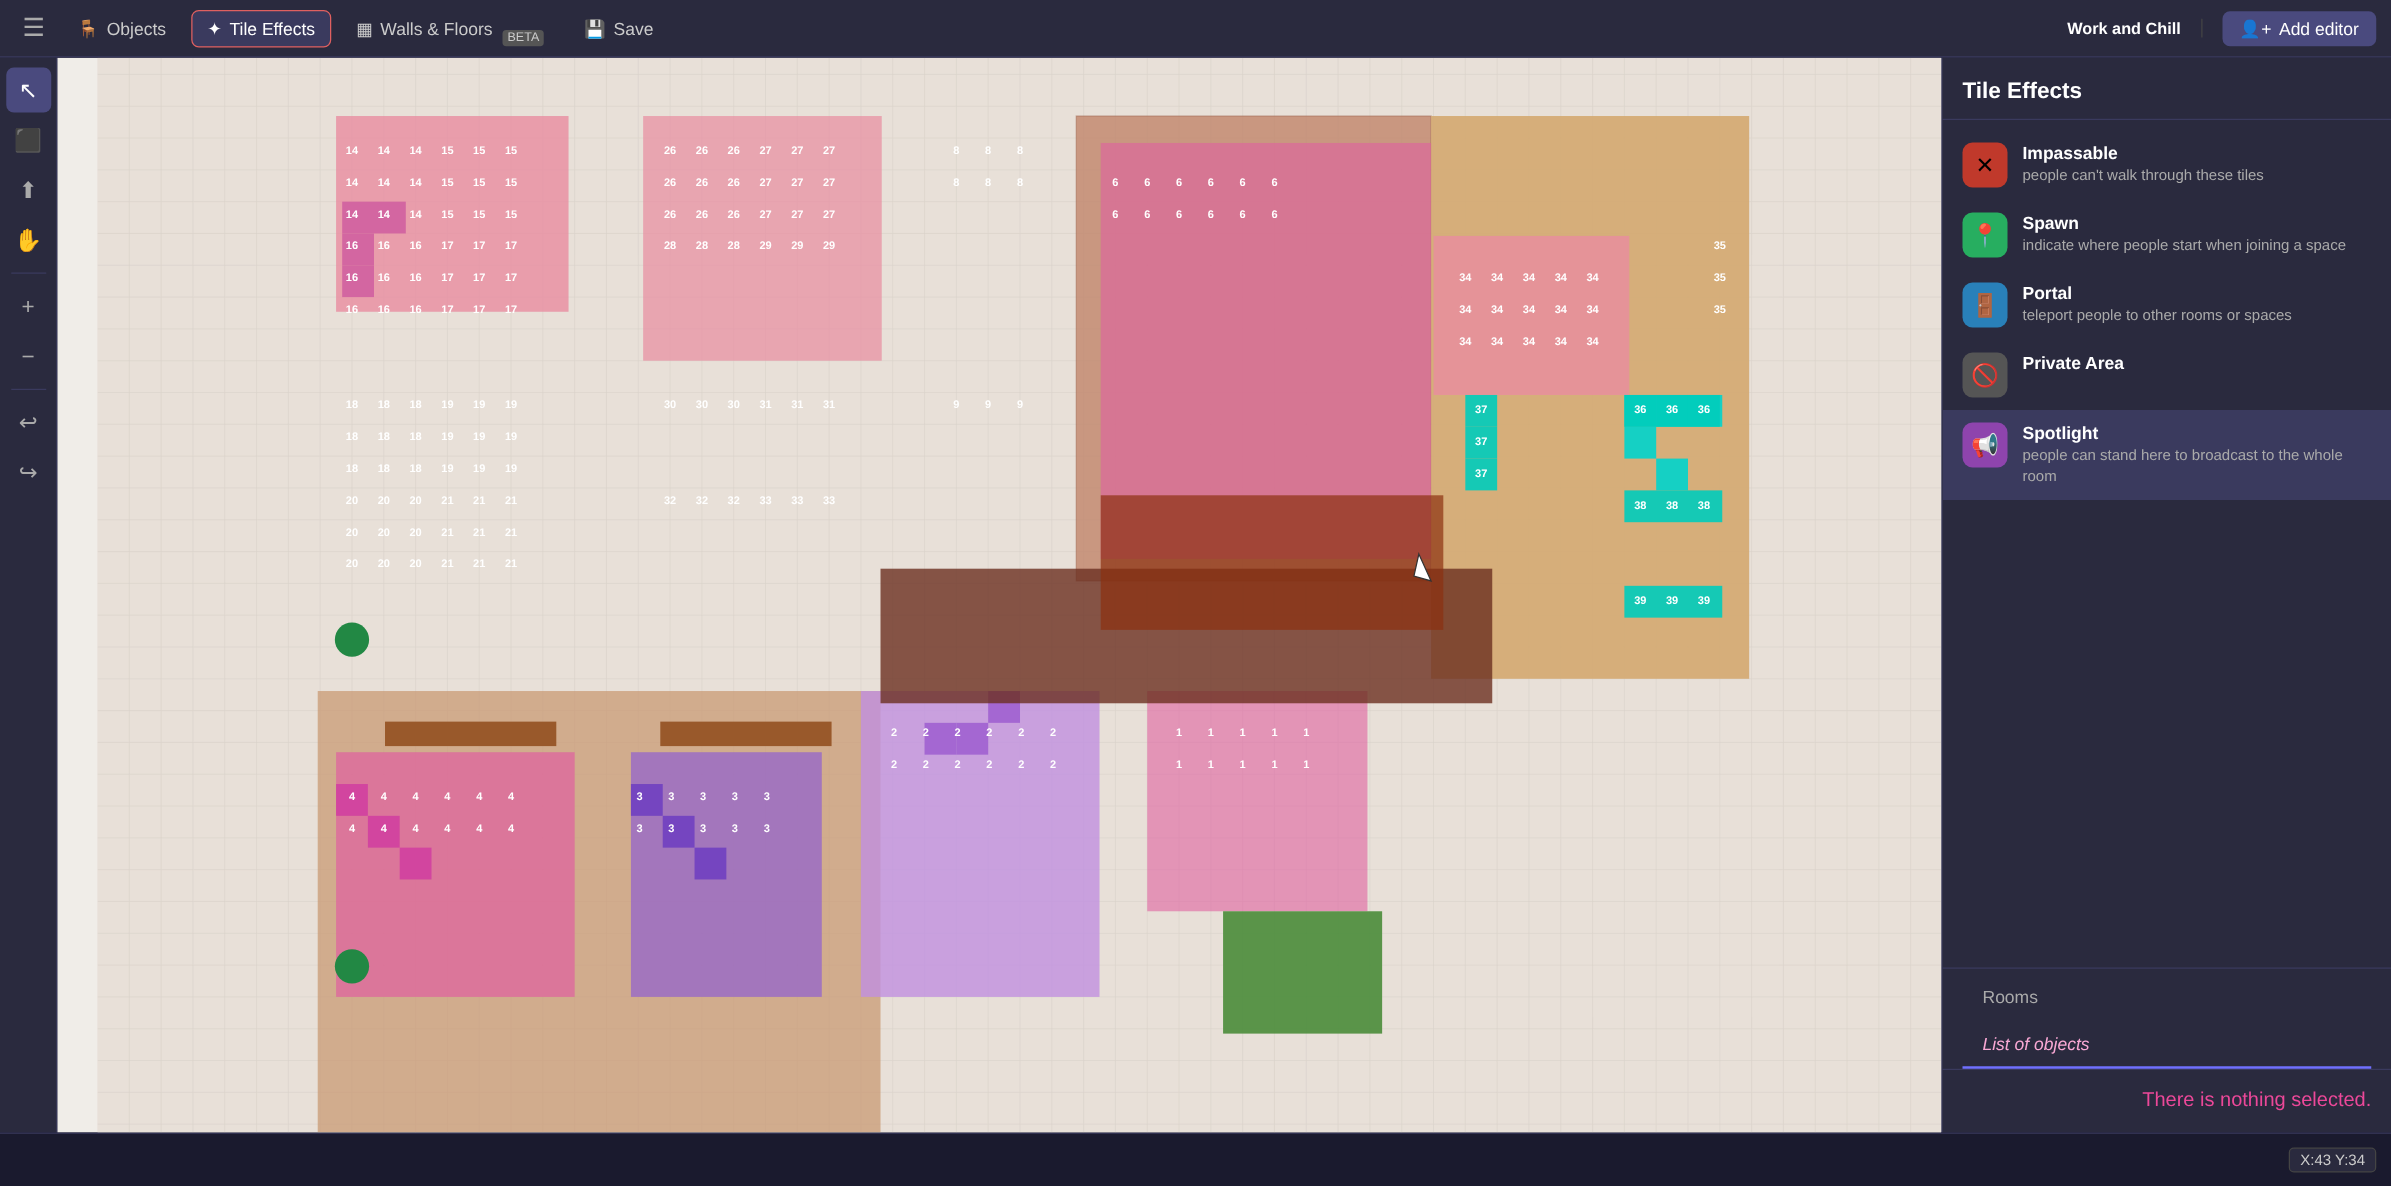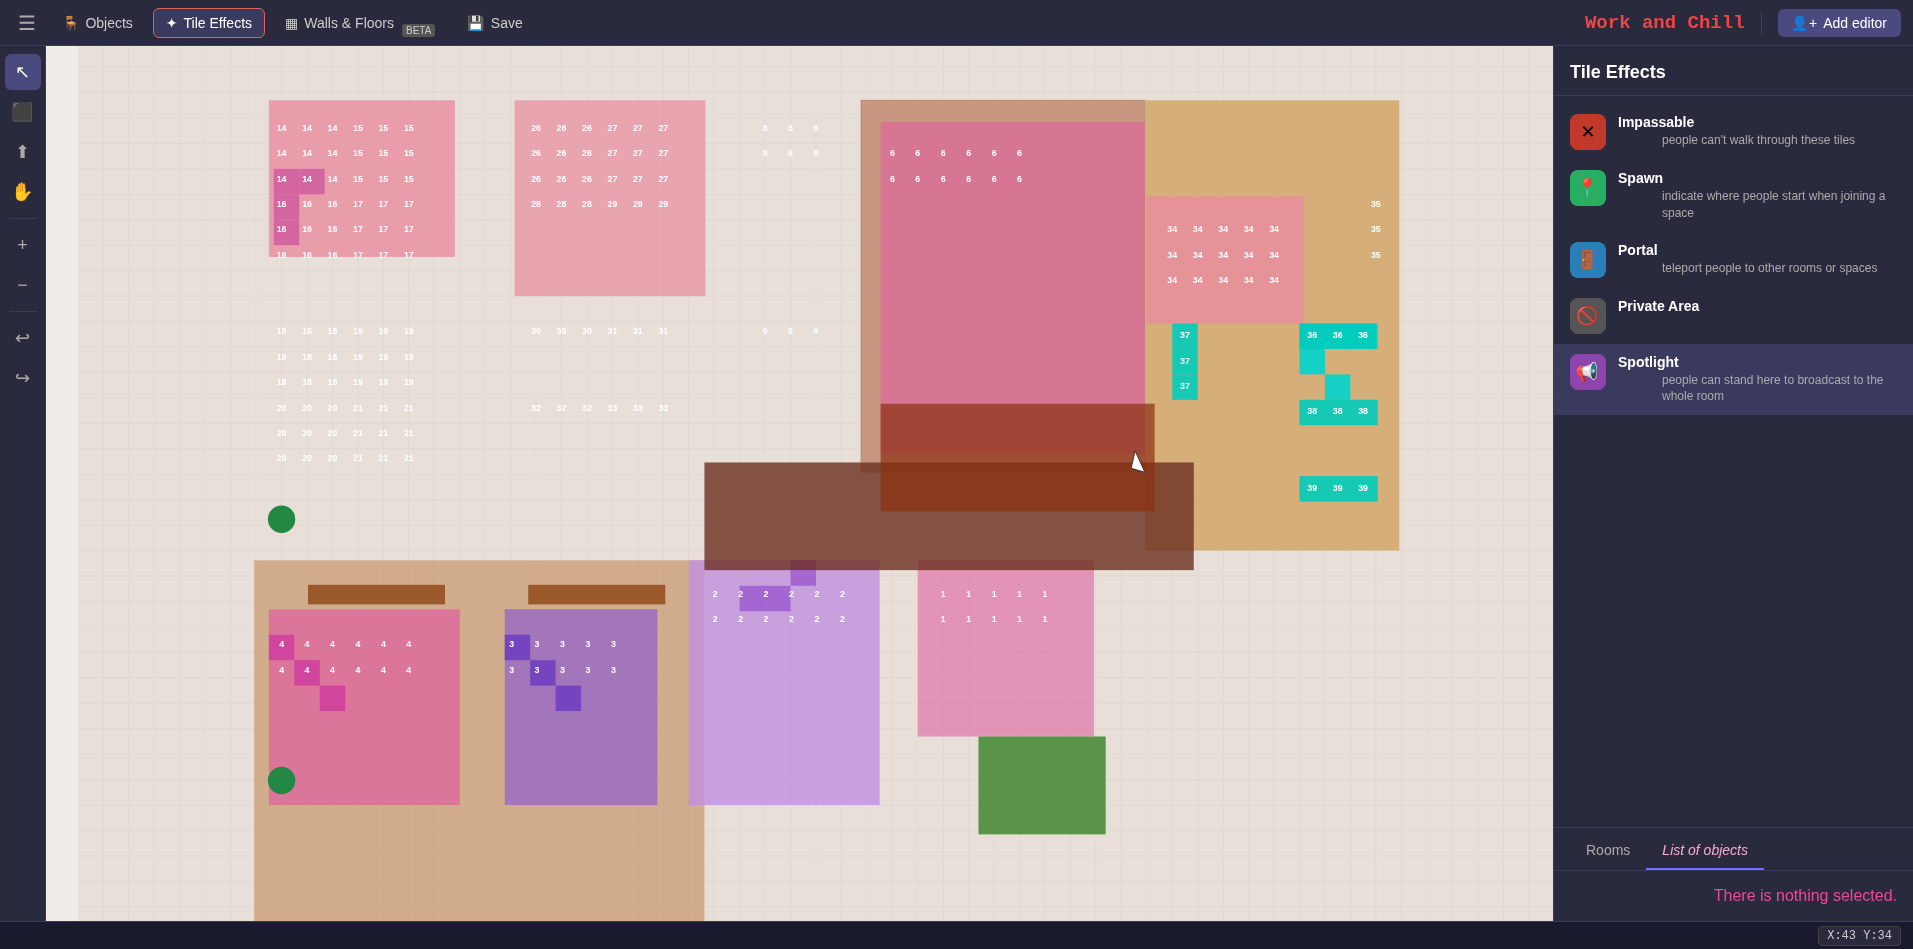--- a/index.html
+++ b/index.html
@@ -30,27 +30,26 @@
       color: #ccc;
       background: transparent;
     }
     .toolbar-btn.active {
       background: #3a3a5e;
       color: #fff;
       border: 1px solid #e06060;
     }
     .toolbar-spacer { flex: 1; }
     .workspace-name {
-      color: #ef4444;
-      font-size: 19px;
+      color: #ffffff;
+      font-size: 13px;
       font-weight: 600;
       padding-right: 16px;
       border-right: 1px solid #444;
       margin-right: 8px;
-      font-family: Liberation Mono, monospace;
     }
     .add-editor-btn {
       display: flex;
       align-items: center;
       gap: 6px;
       padding: 6px 14px;
       border-radius: 6px;
       border: none;
       cursor: pointer;
       font-size: 14px;
@@ -147,54 +146,54 @@
       justify-content: center;
       font-size: 18px;
     }
     .effect-icon.red { background: #c0392b; }
     .effect-icon.green { background: #27ae60; }
     .effect-icon.blue { background: #2980b9; }
     .effect-icon.grey { background: #555; }
     .effect-icon.purple { background: #8e44ad; }
     .effect-text { flex: 1; }
     .effect-name { color: #fff; font-size: 14px; font-weight: 600; margin-bottom: 2px; }
-    .effect-desc { color: #aaa; font-size: 12px; line-height: 1.4; margin-left: 44px; }
+    .effect-desc { color: #aaa; font-size: 12px; line-height: 1.4; }
 
     
     .panel-tabs {
       display: flex;
       border-bottom: 1px solid #3a3a5e;
       padding: 0 16px;
+      flex-direction: column;
     }
     .panel-tab {
       padding: 10px 16px;
       font-size: 14px;
       color: #aaa;
       cursor: pointer;
       border-bottom: 2px solid transparent;
     }
     .panel-tab.active {
       color: #f9a8d4;
       border-bottom-color: #7070ff;
       font-style: italic;
     }
 
     
     .status-bar {
-      height: 28px;
+      height: 43px;
       background: #1a1a2e;
       display: flex;
       align-items: center;
       justify-content: flex-end;
       padding: 0 12px;
       font-size: 12px;
       color: #aaa;
       border-top: 1px solid #3a3a5e;
       flex-shrink: 0;
-      font-family: Liberation Mono, monospace;
     }
     .coords-badge {
       background: #2a2a3e;
       border: 1px solid #444;
       border-radius: 4px;
       padding: 2px 8px;
       font-size: 12px;
       color: #ccc;
     }
 

